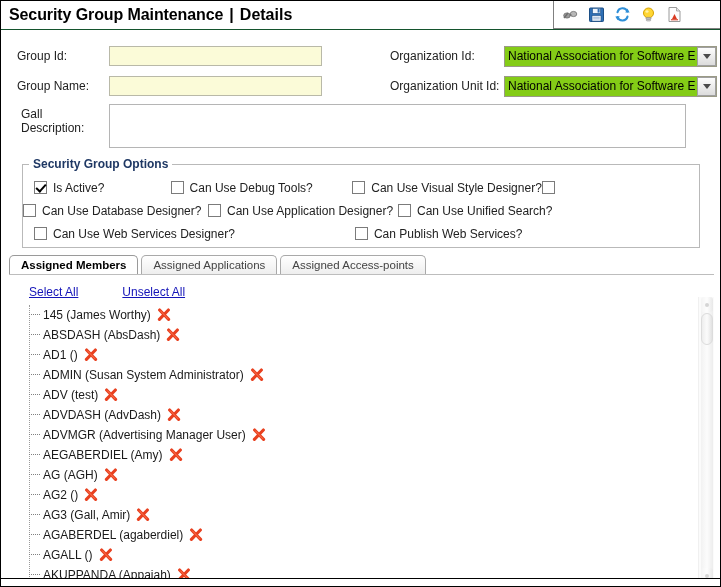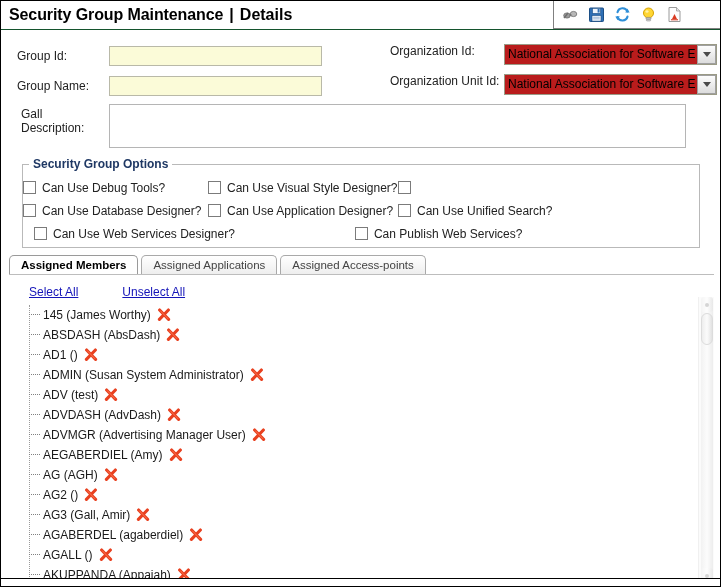--- a/index.html
+++ b/index.html
@@ -106,28 +106,28 @@
     font-family: "Liberation Sans", sans-serif;
     font-size: 12px;
     padding: 2px 3px;
     outline: none;
   }
 
   .right-col {
     position: absolute;
     left: 389px; top: 14px;
   }
-  .right-row { display: flex; align-items: flex-start; height: 24px; margin-bottom: 6px; }
+  .right-row { display: flex; align-items: center; height: 24px; margin-bottom: 6px; }
   .right-lbl { width: 114px; font-size: 12px; color: #222; }
   .select-wrap {
     position: relative;
     width: 213px; height: 21px;
     display: flex;
     border: 1px solid #9a9a86;
-    background: #b91c1c;
+    background: #84cc16;
     align-items: center;
   }
   .select-text {
     flex: 1;
     font-size: 12px;
     padding-left: 3px;
     white-space: nowrap;
     overflow: hidden;
     line-height: 19px;
     color: #000;
@@ -433,20 +433,24 @@
           </span>
         </div>
       </div>
     </div>
   </div>
 
   <div class="fieldset">
     <div class="legend">Security Group Options</div>
     <div class="cb-grid" id="cb-grid">
         <div class="cb-row">
+          <div class="cb-cell cb-c1">
+            <span class="cbox checked"></span>
+            <span class="cb-label">Is Active?</span>
+          </div>
           <div class="cb-cell cb-c2">
             <span class="cbox"></span>
             <span class="cb-label">Can Use Debug Tools?</span>
           </div>
           <div class="cb-cell cb-c3">
             <span class="cbox"></span>
             <span class="cb-label">Can Use Visual Style Designer?</span>
           </div>
           <div class="cb-cell cb-c4">
             <span class="cbox"></span>

